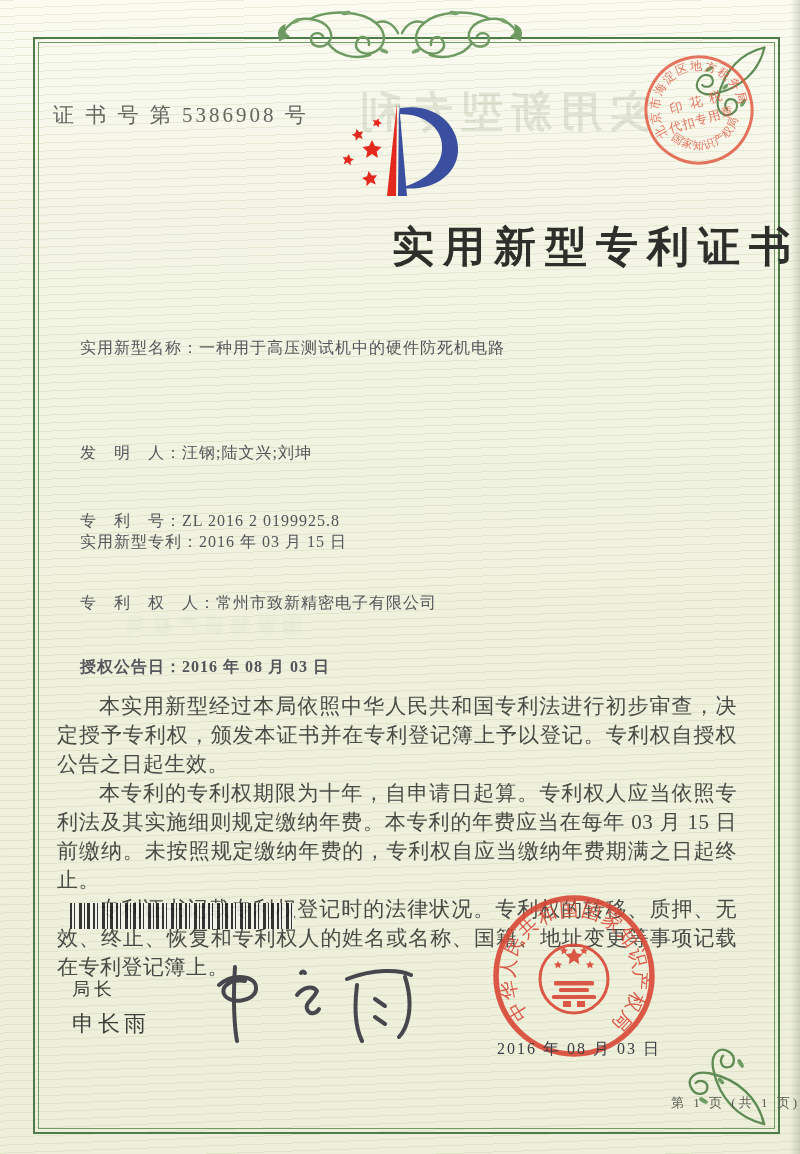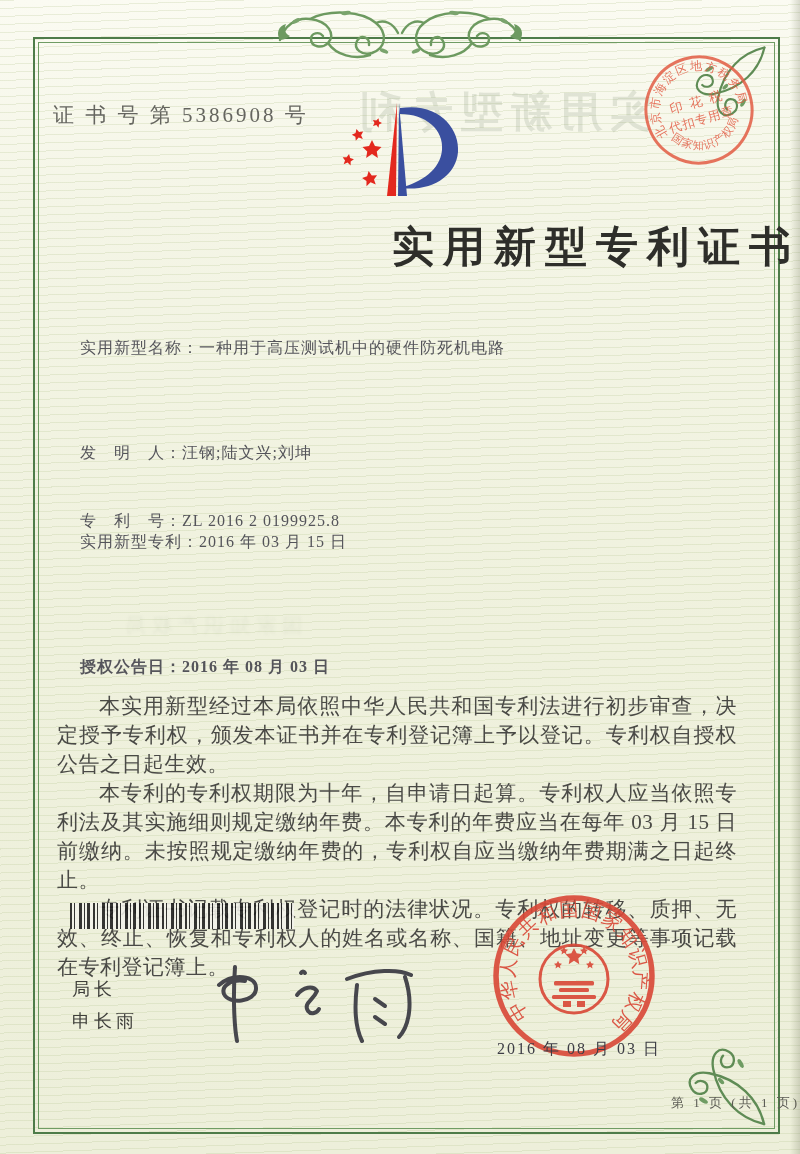--- a/index.html
+++ b/index.html
@@ -67,21 +67,21 @@
     left:70px;top:903px;width:224px;height:26px;
     background:repeating-linear-gradient(90deg,
       #1b1b1b 0 2px,#f2f2ea 2px 4px,
       #1b1b1b 4px 5px,#f2f2ea 5px 9px,
       #1b1b1b 9px 12px,#f2f2ea 12px 14px,
       #1b1b1b 14px 15px,#f2f2ea 15px 17px,
       #1b1b1b 17px 20px,#f2f2ea 20px 23px);
     opacity:.88;
   }
   .signer-title{left:72px;top:977px;font-size:18px;color:#3f3f3b;letter-spacing:4px;text-align:center;}
-  .signer-name{left:72px;top:1009px;font-size:18px;color:#3f3f3b;letter-spacing:4px;}
+  .signer-name{left:72px;top:1009px;font-size:22px;color:#3f3f3b;letter-spacing:4px;}
   .signature{left:205px;top:945px;}
   .seal{left:491px;top:893px;}
   .seal-date{left:497px;top:1039px;font-size:16px;color:#3d3d45;letter-spacing:2px;z-index:6;}
   .tax-stamp{left:643px;top:54px;transform:rotate(-16deg);}
   .footer{
     left:0;top:1094px;width:100%;text-align:right;
     font-size:13px;color:#5c5c55;letter-spacing:3px;
   }
   .orn{pointer-events:none;}
   svg text{font-family:"Liberation Serif","DejaVu Serif",serif;}
@@ -157,20 +157,23 @@
   </div>
   <div class="abs field" style="top:407px;margin-top:36px;">
     <span class="lab">发　明　人：</span><span>汪钢;陆文兴;刘坤</span>
   </div>
   <div class="abs field" style="top:467px;margin-top:44px;">
     <span class="lab">专　利　号：</span><span>ZL 2016 2 0199925.8</span>
   </div>
   <div class="abs field" style="top:532px;">
     <span class="lab">实用新型专利：</span><span>2016 年 03 月 15 日</span>
   </div>
+  <div class="abs field" style="top:593px;">
+    <span class="lab">专　利　权　人：</span><span>常州市致新精密电子有限公司</span>
+  </div>
   <div class="abs field" style="top:657px;font-weight:bold;">
     <span class="lab">授权公告日：</span><span>2016 年 08 月 03 日</span>
   </div>
 
   <div class="abs paras">
     <p>本实用新型经过本局依照中华人民共和国专利法进行初步审查，决定授予专利权，颁发本证书并在专利登记簿上予以登记。专利权自授权公告之日起生效。</p>
     <p>本专利的专利权期限为十年，自申请日起算。专利权人应当依照专利法及其实施细则规定缴纳年费。本专利的年费应当在每年 03 月 15 日前缴纳。未按照规定缴纳年费的，专利权自应当缴纳年费期满之日起终止。</p>
     <p>专利证书记载专利权登记时的法律状况。专利权的转移、质押、无效、终止、恢复和专利权人的姓名或名称、国籍、地址变更等事项记载在专利登记簿上。</p>
   </div>
 

